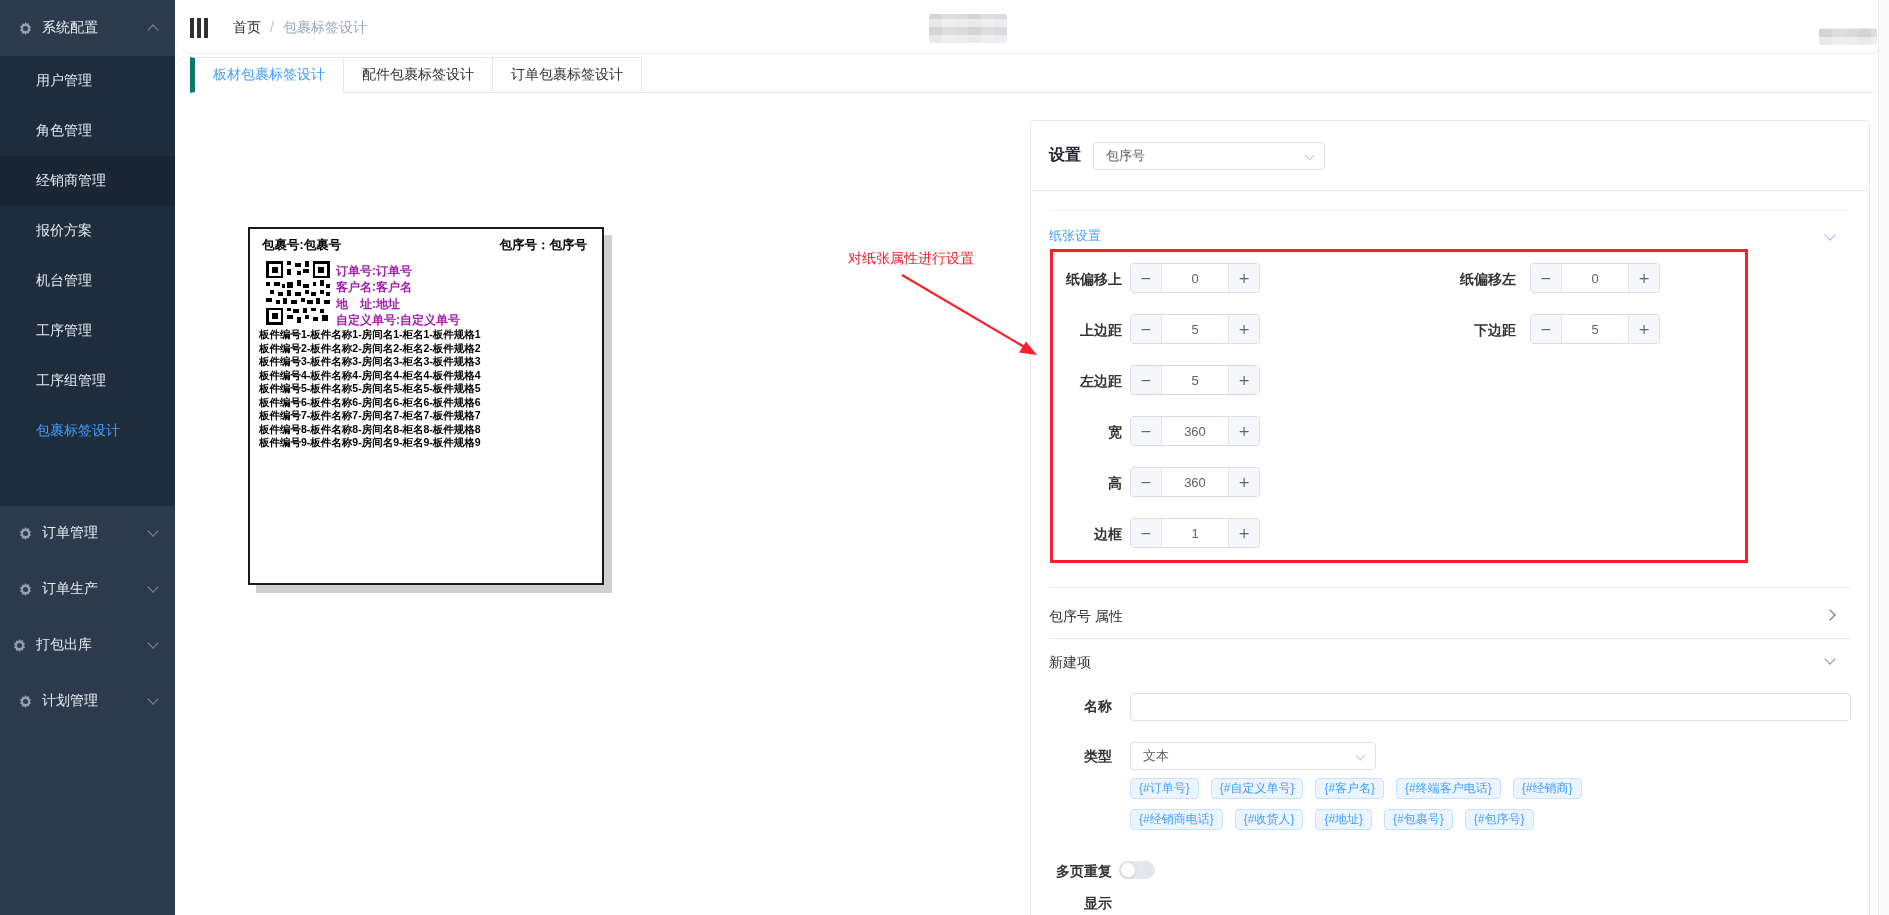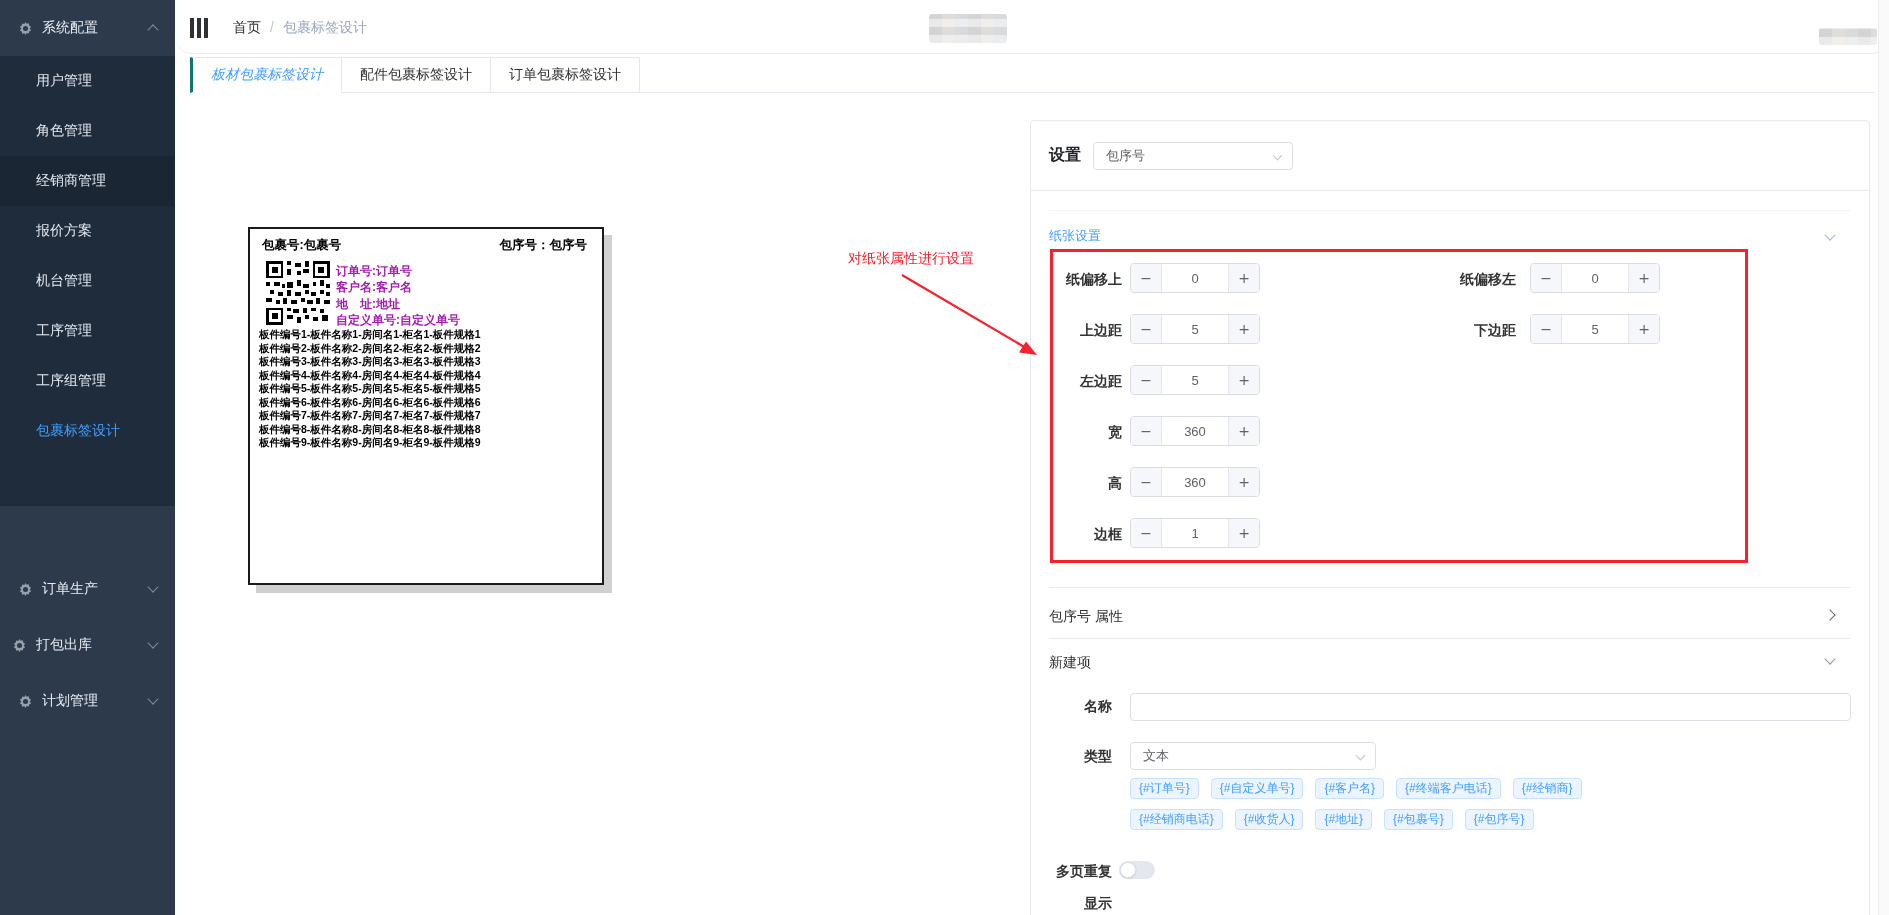--- a/index.html
+++ b/index.html
@@ -32,37 +32,37 @@
     background-image:
       repeating-linear-gradient(0deg, rgba(255,255,255,.45) 0 8px, rgba(0,0,0,0.02) 8px 16px),
       repeating-linear-gradient(90deg, #d8d8d8 0 13px, #e3e1de 13px 26px, #dcdee2 26px 39px); }
   .blur-user { left:754px; top:14px; width:78px; height:29px; }
   .blur-corner { left:1644px; top:28px; width:58px; height:17px; }
   
   .tabline { position:absolute; left:190px; top:92px; width:1684px; height:1px; background:#e4e7ed; }
   .tabs { position:absolute; left:190px; top:57px; height:36px; display:flex; z-index:2; }
   .tab { height:36px; display:flex; align-items:center; padding:0 18px; font-size:14px; color:#303133;
          background:#fff; border:1px solid #e4e7ed; border-left:none; cursor:pointer; }
-  .tab:first-child { border-left:3px solid #0f766e;font-style:italic; }
+  .tab:first-child { border-left:5px solid #0f766e; }
   .tab.active { color:#409eff; border-bottom:1px solid #fff; }
   
   .preview { position:absolute; left:248px; top:227px; width:356px; height:358px; background:#fff;
              border:2px solid #1a1a1a; box-shadow:8px 8px 0 0 #d0d0d0; font-weight:600; }
   .pv-head-l { position:absolute; left:12px; top:8px; font-size:12.5px; color:#000; }
   .pv-head-r { position:absolute; right:15px; top:8px; font-size:12.5px; color:#000; }
   .pv-qr { position:absolute; left:16px; top:32px; width:64px; height:64px; }
   .pv-info { position:absolute; left:86px; top:34px; font-size:12px; line-height:16.4px; color:#a21caf; }
   .pv-parts { position:absolute; left:9px; top:99px; font-size:10.5px; line-height:13.5px; color:#000; }
   
   .card { position:absolute; left:1030px; top:120px; width:840px; height:800px; background:#fff;
           border:1px solid #e6e9f0; border-radius:4px 4px 0 0; }
   .set-label { position:absolute; left:1049px; top:145px; font-size:16px; font-weight:700; color:#1f2329; }
   .select { position:absolute; height:28px; border:1px solid #dcdfe6; border-radius:4px; background:#fff;
             display:flex; align-items:center; padding:0 26px 0 12px; font-size:13px; color:#606266; cursor:pointer; }
-  .sel-settings { left:1093px; top:142px; width:200px; }
+  .sel-settings { left:1093px; top:142px; width:232px; }
   .sel-type { left:1130px; top:742px; width:246px; }
   .sel-chev { position:absolute; right:11px; top:9px; width:7px; height:7px; border-right:1.4px solid #c0c4cc; border-bottom:1.4px solid #c0c4cc; transform:rotate(45deg); }
   .hr { position:absolute; height:1px; background:#e8eaec; }
   .hr-full { left:1031px; top:190px; width:838px; }
   .hr-soft { left:1049px; top:210px; width:801px; background:#f2f3f5; }
   .hr-attr-top { left:1049px; top:587px; width:801px; }
   .hr-attr-bot { left:1049px; top:638px; width:801px; }
   .sec-title { position:absolute; font-size:13px; cursor:pointer; }
   .sec-paper { left:1049px; top:227px; color:#409eff; }
   .sec-attr { left:1049px; top:608px; color:#303133; font-size:14px; }
@@ -106,20 +106,28 @@
       <div class="sub-item">用户管理</div>
       <div class="sub-item">角色管理</div>
       <div class="sub-item hovered">经销商管理</div>
       <div class="sub-item">报价方案</div>
       <div class="sub-item">机台管理</div>
       <div class="sub-item">工序管理</div>
       <div class="sub-item">工序组管理</div>
       <div class="sub-item active">包裹标签设计</div>
     </div>
 
+    <div class="side-group" style="top:505px;">
+      <svg class="gear" viewBox="0 0 16 16">
+          <path d="M8 1l1.2 2 2.3-.5.5 2.3 2 1.2L12.5 8 14 9.9l-2 1.2-.5 2.3-2.3-.5L8 15l-1.2-2-2.3.5-.5-2.3-2-1.2L3.5 8 2 6.1l2-1.2.5-2.3 2.3.5z" fill="#96a0ac"></path>
+          <circle cx="8" cy="8" r="2.7" fill="#2d3a4b"></circle>
+        </svg>
+      <span class="glabel">订单管理</span>
+      <i class="caret down"></i>
+    </div>
     <div class="side-group" style="top:561px;">
       <svg class="gear" viewBox="0 0 16 16">
           <path d="M8 1l1.2 2 2.3-.5.5 2.3 2 1.2L12.5 8 14 9.9l-2 1.2-.5 2.3-2.3-.5L8 15l-1.2-2-2.3.5-.5-2.3-2-1.2L3.5 8 2 6.1l2-1.2.5-2.3 2.3.5z" fill="#96a0ac"></path>
           <circle cx="8" cy="8" r="2.7" fill="#2d3a4b"></circle>
         </svg>
       <span class="glabel">订单生产</span>
       <i class="caret down"></i>
     </div>
     <div class="side-group" style="top:617px;padding-left:12px;">
       <svg class="gear" viewBox="0 0 16 16">

